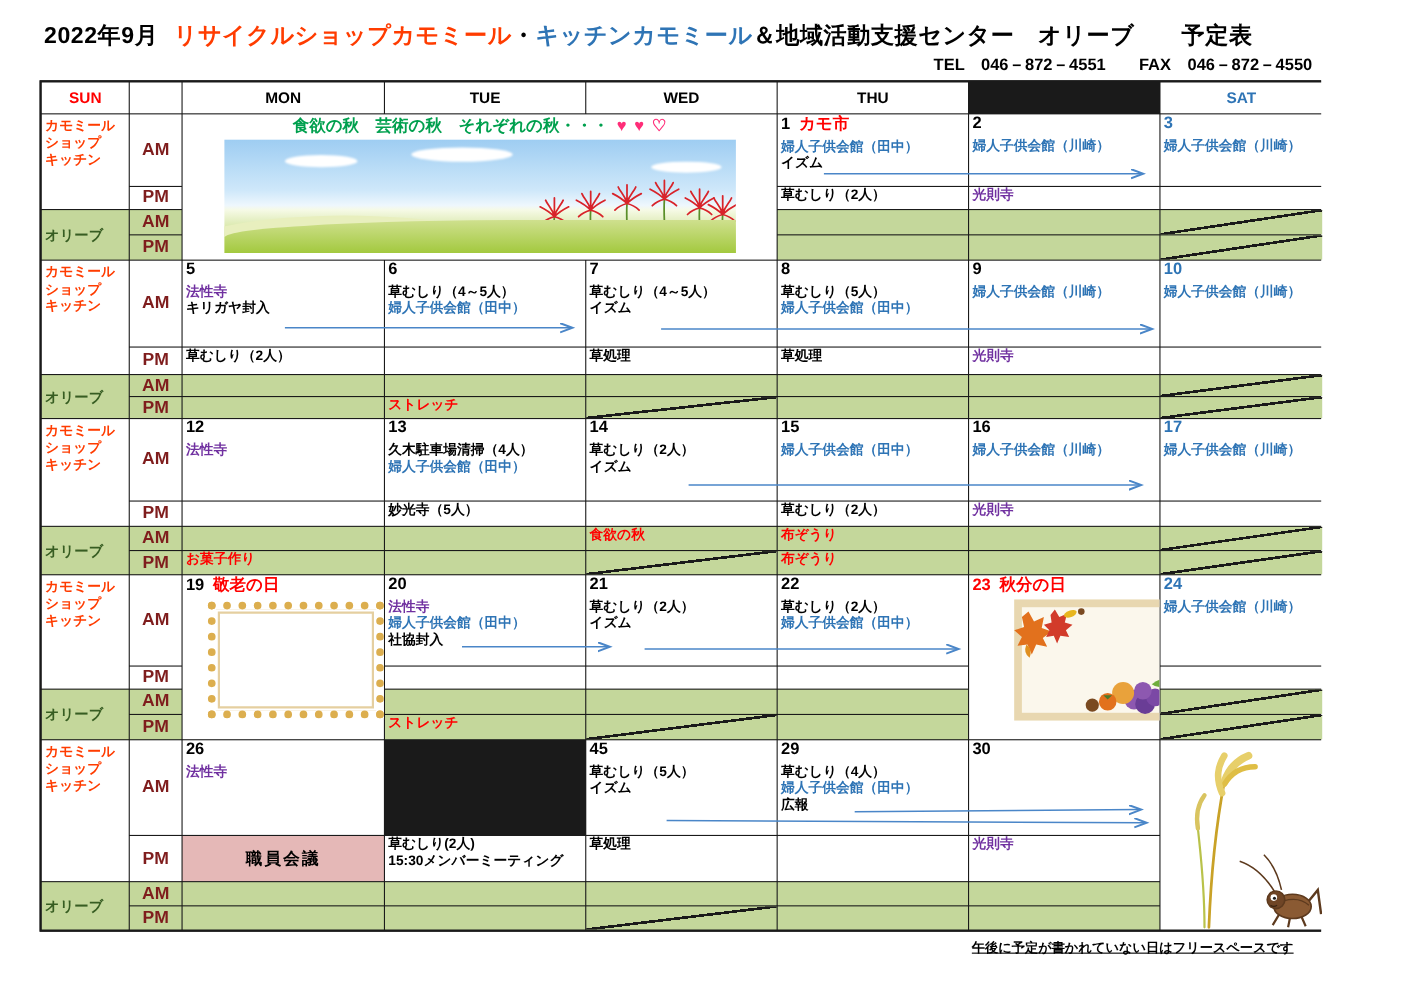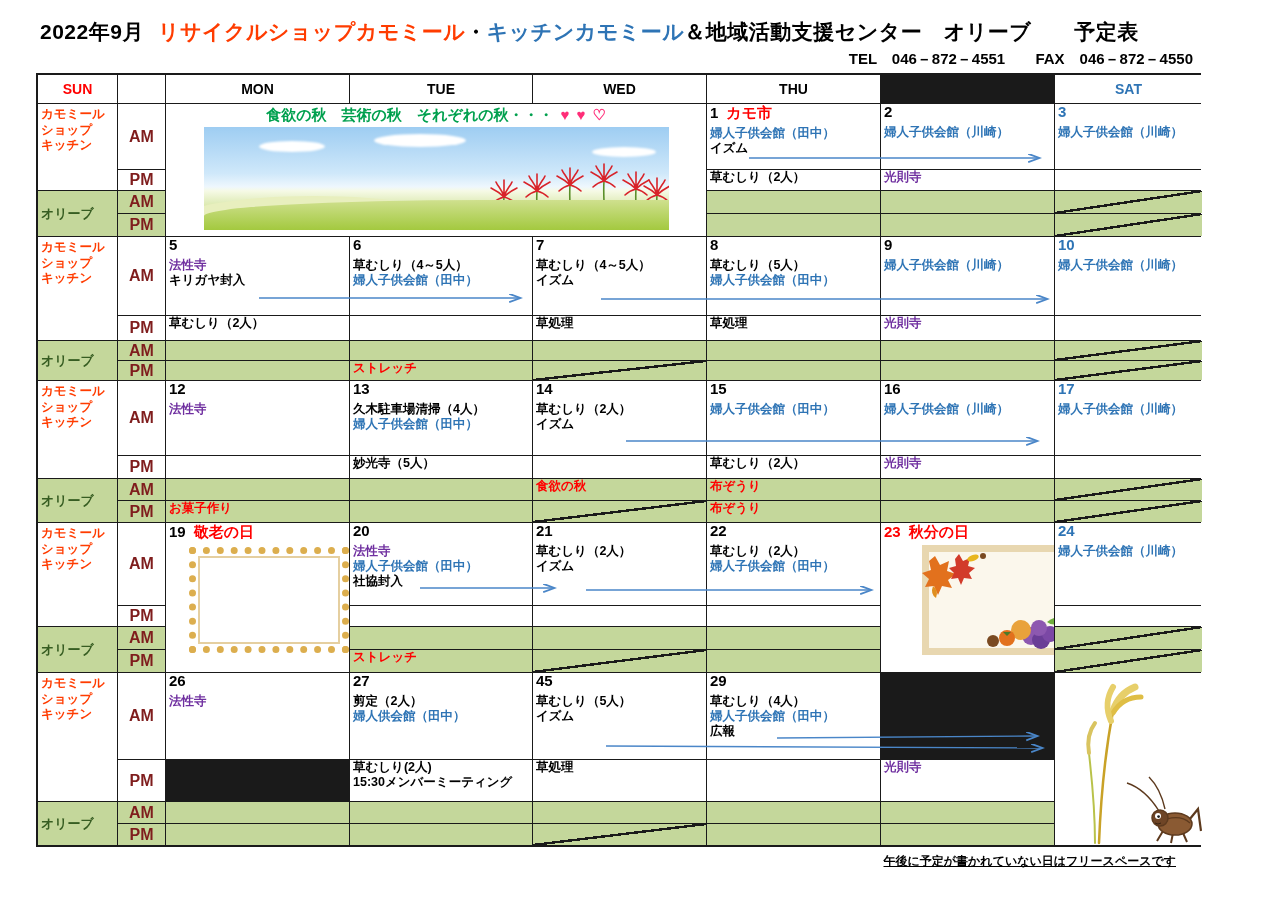--- a/index.html
+++ b/index.html
@@ -420,29 +420,24 @@
     <div class="c ampm" style="grid-area:19/2">PM</div>
     <div class="c olv lbl-olive" style="grid-area:20/1/22/2">オリーブ</div>
     <div class="c olv ampm" style="grid-area:20/2">AM</div>
     <div class="c olv ampm" style="grid-area:21/2">PM</div>
 
     <div class="c" style="grid-area:18/3">
       <div class="dnum">26</div>
       <div class="sp"></div>
       <div class="ln t-purple">法性寺</div>
     </div>
+    <div class="c pinkcell" style="grid-area:19/3">職員会議</div>
     <div class="c olv" style="grid-area:20/3"></div>
     <div class="c olv" style="grid-area:21/3"></div>
 
-    <div class="c" style="grid-area:18/4">
-      <div class="dnum">27</div>
-      <div class="sp"></div>
-      <div class="ln">剪定（2人）</div>
-      <div class="ln t-blue">婦人供会館（田中）</div>
-    </div>
     <div class="c" style="grid-area:19/4">
       <div class="ln">草むしり(2人)</div>
       <div class="ln">15:30メンバーミーティング</div>
     </div>
     <div class="c olv" style="grid-area:20/4"></div>
     <div class="c olv" style="grid-area:21/4"></div>
 
     <div class="c" style="grid-area:18/5">
       <div class="dnum">45</div>
       <div class="sp"></div>
@@ -459,20 +454,23 @@
       <div class="dnum">29</div>
       <div class="sp"></div>
       <div class="ln">草むしり（4人）</div>
       <div class="ln t-blue">婦人子供会館（田中）</div>
       <div class="ln">広報</div>
     </div>
     <div class="c" style="grid-area:19/6"></div>
     <div class="c olv" style="grid-area:20/6"></div>
     <div class="c olv" style="grid-area:21/6"></div>
 
+    <div class="c" style="grid-area:18/7">
+      <div class="dnum">30</div>
+    </div>
     <div class="c" style="grid-area:19/7">
       <div class="ln t-purple">光則寺</div>
     </div>
     <div class="c olv" style="grid-area:20/7"></div>
     <div class="c olv" style="grid-area:21/7"></div>
 
     <div class="c imgcell" style="grid-area:18/8/22/9">
       <svg width="147" height="172" viewBox="0 0 147 172">
         <g fill="none" stroke-linecap="round">
           <path d="M44,170 C46,120 50,80 58,38" stroke="#c9a227" stroke-width="2.5"></path>

